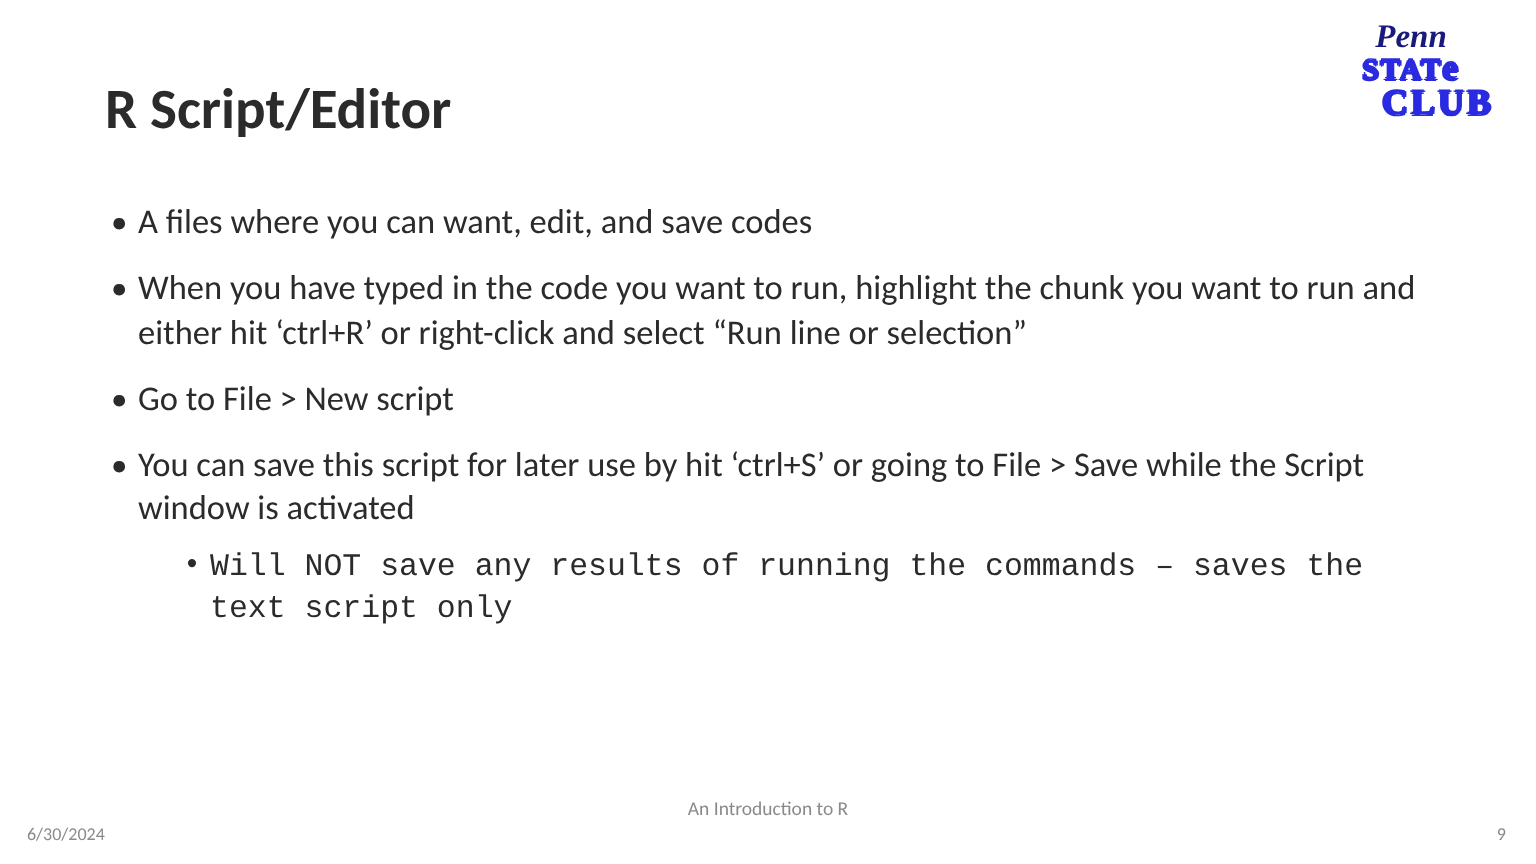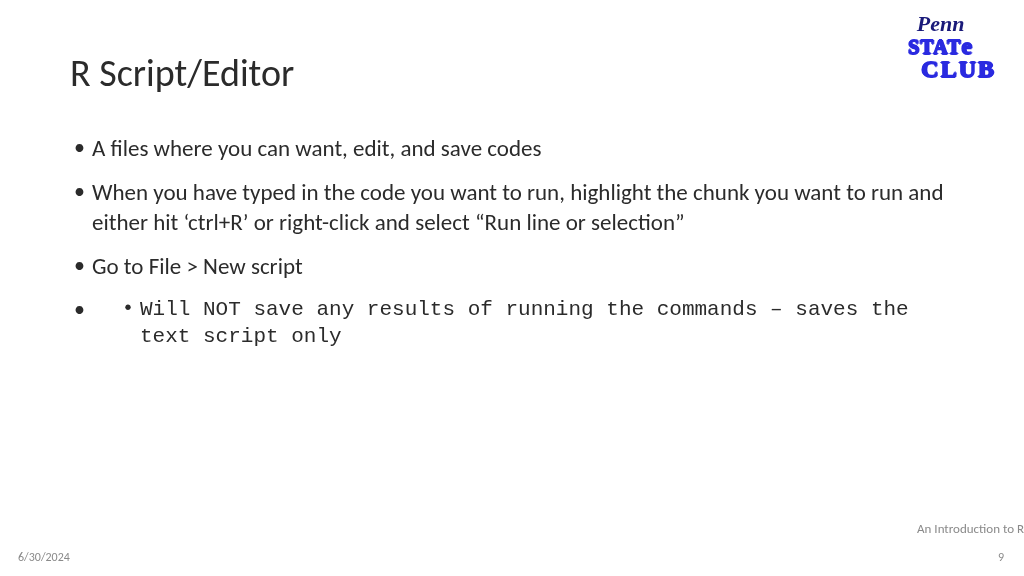--- a/index.html
+++ b/index.html
@@ -1,51 +1,52 @@
 <!DOCTYPE html>
 <html><head>
 <meta charset="utf-8">
 <style>
   * { margin: 0; padding: 0; box-sizing: border-box; }
   html, body { width: 1024px; height: 576px; font-family: "Segoe UI", "Calibri", Arial, sans-serif; background: #fff; color: #333; }
   .slide { position: relative; width: 1024px; height: 576px; padding: 50px 70px 40px 70px; }
-  .title { font-size: 38px; font-weight: 400; color: #2b2b2b; margin-bottom: 38px; }
+  .title { font-size: 38px; font-weight: 700; color: #2b2b2b; margin-bottom: 38px; }
   .logo { position: absolute; top: 14px; right: 28px; text-align: center; line-height: 0.95; }
   .logo .l1 { font-family: Georgia, "Times New Roman", serif; font-size: 22px; color: #1a1a7a; font-weight: bold; font-style: italic; }
   .logo .l2 { font-family: Georgia, "Times New Roman", serif; font-size: 24px; color: #2a2ae0; font-weight: 900; letter-spacing: 1px; text-shadow: 1px 0 #2a2ae0, -1px 0 #2a2ae0, 0 1px #2a2ae0, 0 -1px #2a2ae0; }
   .logo .l2 .big { font-size: 20px; }
   .logo .l3 { font-family: Georgia, "Times New Roman", serif; font-size: 24px; color: #2a2ae0; font-weight: 900; letter-spacing: 2px; text-shadow: 1px 0 #2a2ae0, -1px 0 #2a2ae0, 0 1px #2a2ae0, 0 -1px #2a2ae0; margin-left: 36px; }
   ul.top { list-style: none; padding-left: 0; }
   ul.top > li { position: relative; padding-left: 22px; font-size: 23px; color: #2b2b2b; line-height: 1.3; margin-bottom: 14px; }
   ul.top > li::before { content: "•"; position: absolute; left: 4px; top: 0; font-size: 22px; }
   ul.sub { list-style: none; padding-left: 28px; margin-top: 10px; }
   ul.sub > li { position: relative; padding-left: 20px; font-size: 21px; line-height: 1.3; font-family: Liberation Mono, monospace; }
   ul.sub > li::before { content: "•"; position: absolute; left: 2px; top: 0; font-size: 20px; }
   .footer-date { position: absolute; left: 18px; bottom: 12px; font-size: 12px; color: #8a8a8a; }
-  .footer-title { position: absolute; left: 0; right: 0; bottom: 40px; text-align: right; font-size: 13px; color: #8a8a8a; }
+  .footer-title { position: absolute; left: 0; right: 0; bottom: 29px; text-align: center; font-size: 13px; color: #8a8a8a; }
   .footer-page { position: absolute; right: 20px; bottom: 12px; font-size: 12px; color: #8a8a8a; }
 </style>
 </head>
 <body>
 
 <div class="slide">
 
   <div class="logo">
     <div class="l1">Penn</div>
     <div class="l2"><span class="big">STAT</span><span>e</span></div>
     <div class="l3">CLUB</div>
   </div>
 
   <h1 class="title">R Script/Editor</h1>
 
   <ul class="top">
     <li><span>A files where you can want, edit, and save codes</span></li>
     <li><span>When you have typed in the code you want to run, highlight the chunk you want to run and either hit ‘ctrl+R’ or right-click and select “Run line or selection”</span></li>
     <li><span>Go to File &gt; New script</span></li>
     <li>
+      <span>You can save this script for later use by hit ‘ctrl+S’ or going to File &gt; Save while the Script window is activated</span>
       <ul class="sub">
         <li><span>Will NOT save any results of running the commands – saves the text script only</span></li>
       </ul>
     </li>
   </ul>
 
   <div class="footer-date">6/30/2024</div>
   <div class="footer-title">An Introduction to R</div>
   <div class="footer-page">9</div>
 

